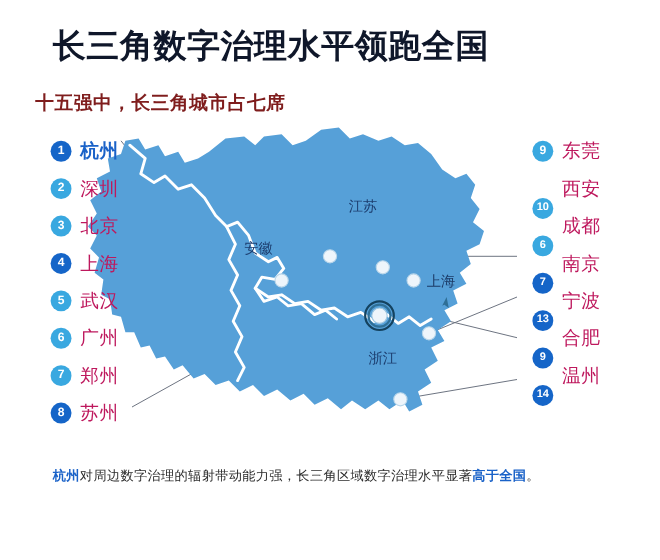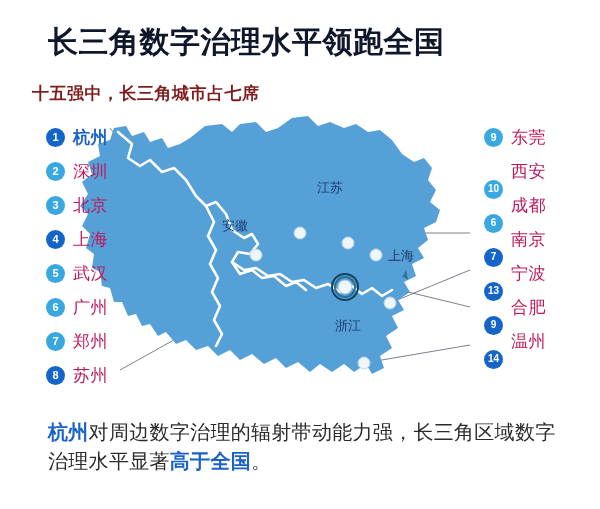--- a/index.html
+++ b/index.html
@@ -108,21 +108,21 @@
     letter-spacing: 0.5px;
   }
   .rank-name.accent { color: #1a62c8; font-weight: bold; }
 
   
   #footer-note {
     position: absolute;
     left: 48px;
     top: 418px;
     width: 510px;
-    font-size: 20px;
+    font-size: 12px;
     line-height: 29px;
     color: #2b2b2b;
     letter-spacing: 0.3px;
   }
   #footer-note .hl {
     color: #1a62c8;
     font-weight: bold;
   }
 </style>
 </head>

